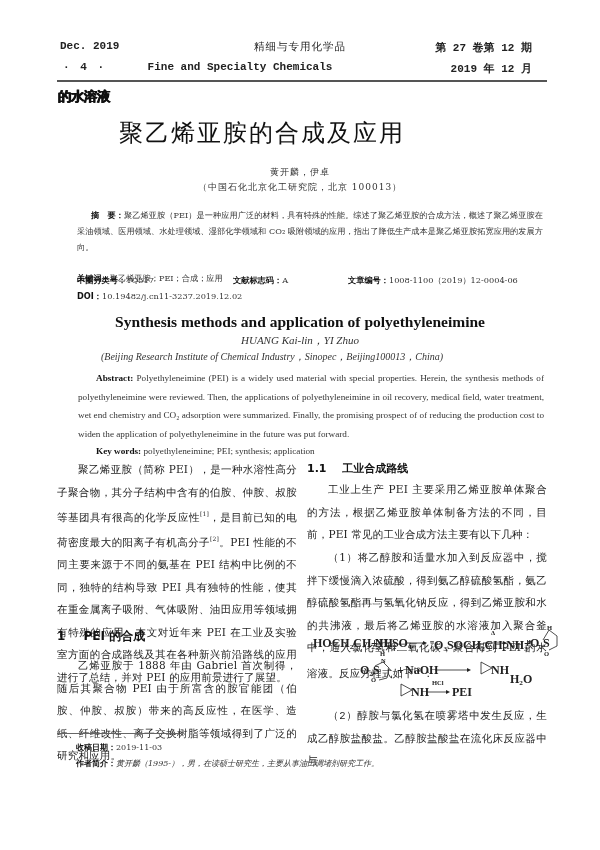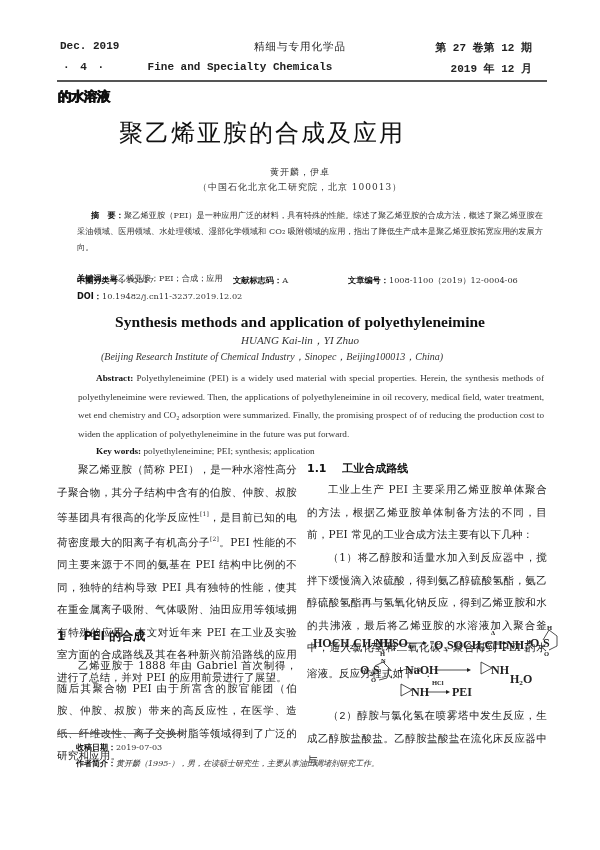--- a/index.html
+++ b/index.html
@@ -156,17 +156,17 @@
     </svg>
   <div class="abs eq" style="left:145px; top:55px;">PEI</div>
 </div>
 
 <div class="abs body-cn indent" style="left:307px; top:705px; width:240px;font-family:Liberation Mono, monospace;">
   <span>（2）醇胺与氯化氢在喷雾塔中发生反应，生成乙醇胺盐酸盐。乙醇胺盐酸盐在流化床反应器中与</span>
 </div>
 
 <div class="footnote-rule" style="top:733px;"></div>
 <div class="abs fn" style="left:76px; top:740px;">
-  <span class="bold-label">收稿日期：</span><span>2019-07-03</span>
+  <span class="bold-label">收稿日期：</span><span>2019-11-03</span>
 </div>
 <div class="abs fn" style="left:76px; top:756px; width:470px;">
   <span class="bold-label">作者简介：</span><span style="font-style:italic;">黄开麟（1995-），男，在读硕士研究生，主要从事油田调堵剂研究工作。</span>
 </div>
 
 </body></html>

